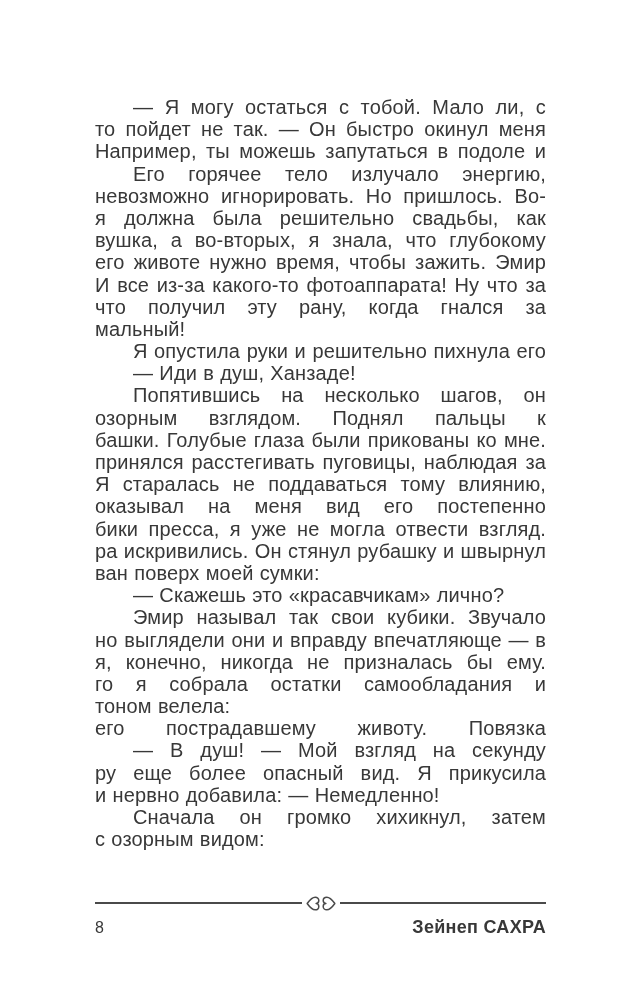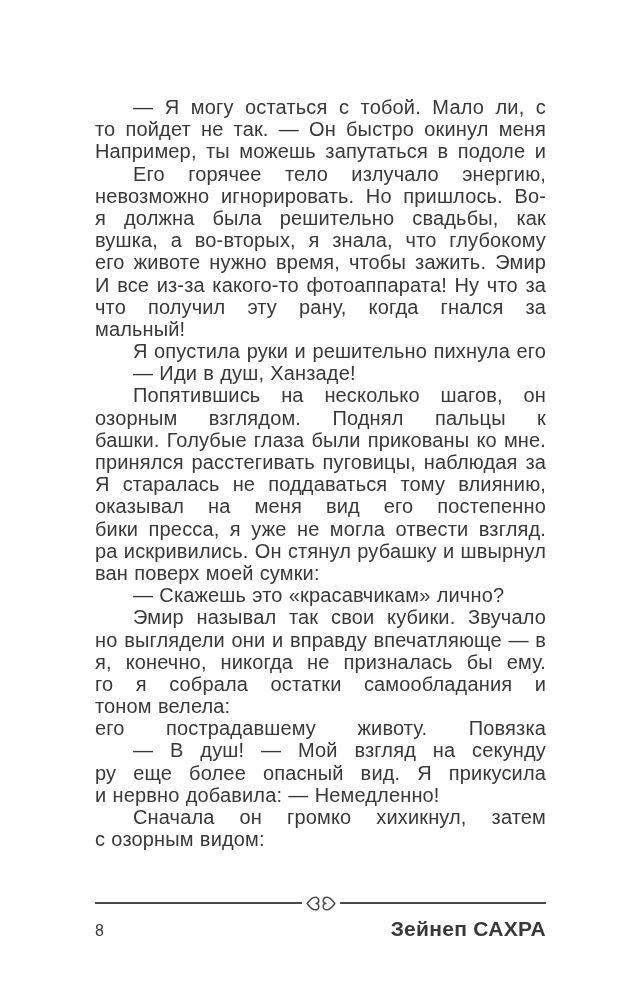--- a/index.html
+++ b/index.html
@@ -70,21 +70,21 @@
   .footer-row {
     display: flex;
     justify-content: space-between;
     align-items: baseline;
     margin-top: 5px;
   }
   .page-number {
     font-size: 16px;
   }
   .author-name {
-    font-size: 21px;
+    font-size: 18px;
     font-weight: bold;
     letter-spacing: 0.3px;
   }
 </style>
 </head>
 <body style="--text: #383838; --bg: #ffffff; --rule: #4a4a4a;">
 
 <div class="page">
 
   <div class="text-block">

